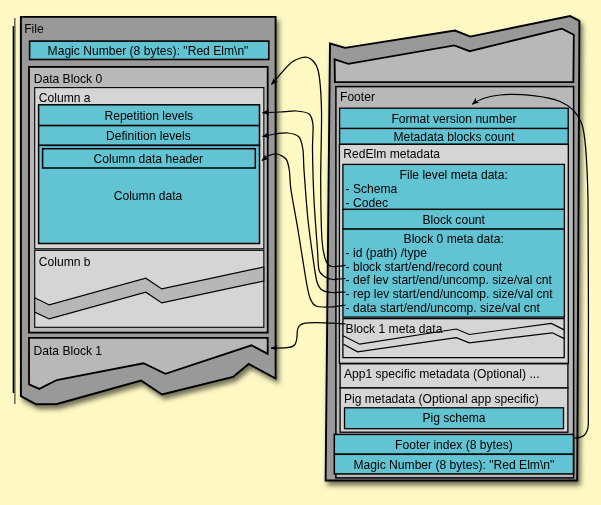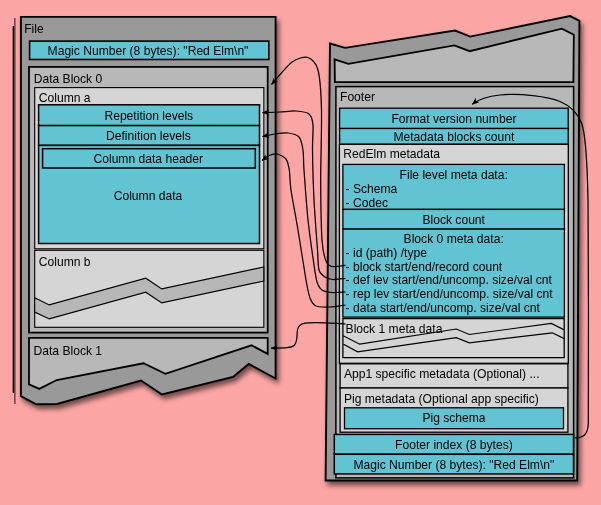--- a/index.html
+++ b/index.html
@@ -1,17 +1,17 @@
 <!DOCTYPE html>
 <html><head>
 <meta charset="utf-8">
 <style>
   html,body{margin:0;padding:0;background:#ffffff;}
   body{width:601px;height:505px;overflow:hidden;font-family:"Liberation Sans",sans-serif;}
-  #stage{position:relative;width:601px;height:505px;background:#fca5a5;}
+  #stage{position:relative;width:601px;height:505px;background:#fef9c3;}
   #stage svg{position:absolute;left:0;top:0;}
   text{font-family:"Liberation Sans",sans-serif;font-size:12.1px;fill:#000;}
 </style>
 </head>
 <body>
 
 <div id="stage">
 <svg width="601" height="505" viewBox="0 0 601 505">
   <defs>
     <filter id="shadow" x="-20%" y="-20%" width="160%" height="160%">

